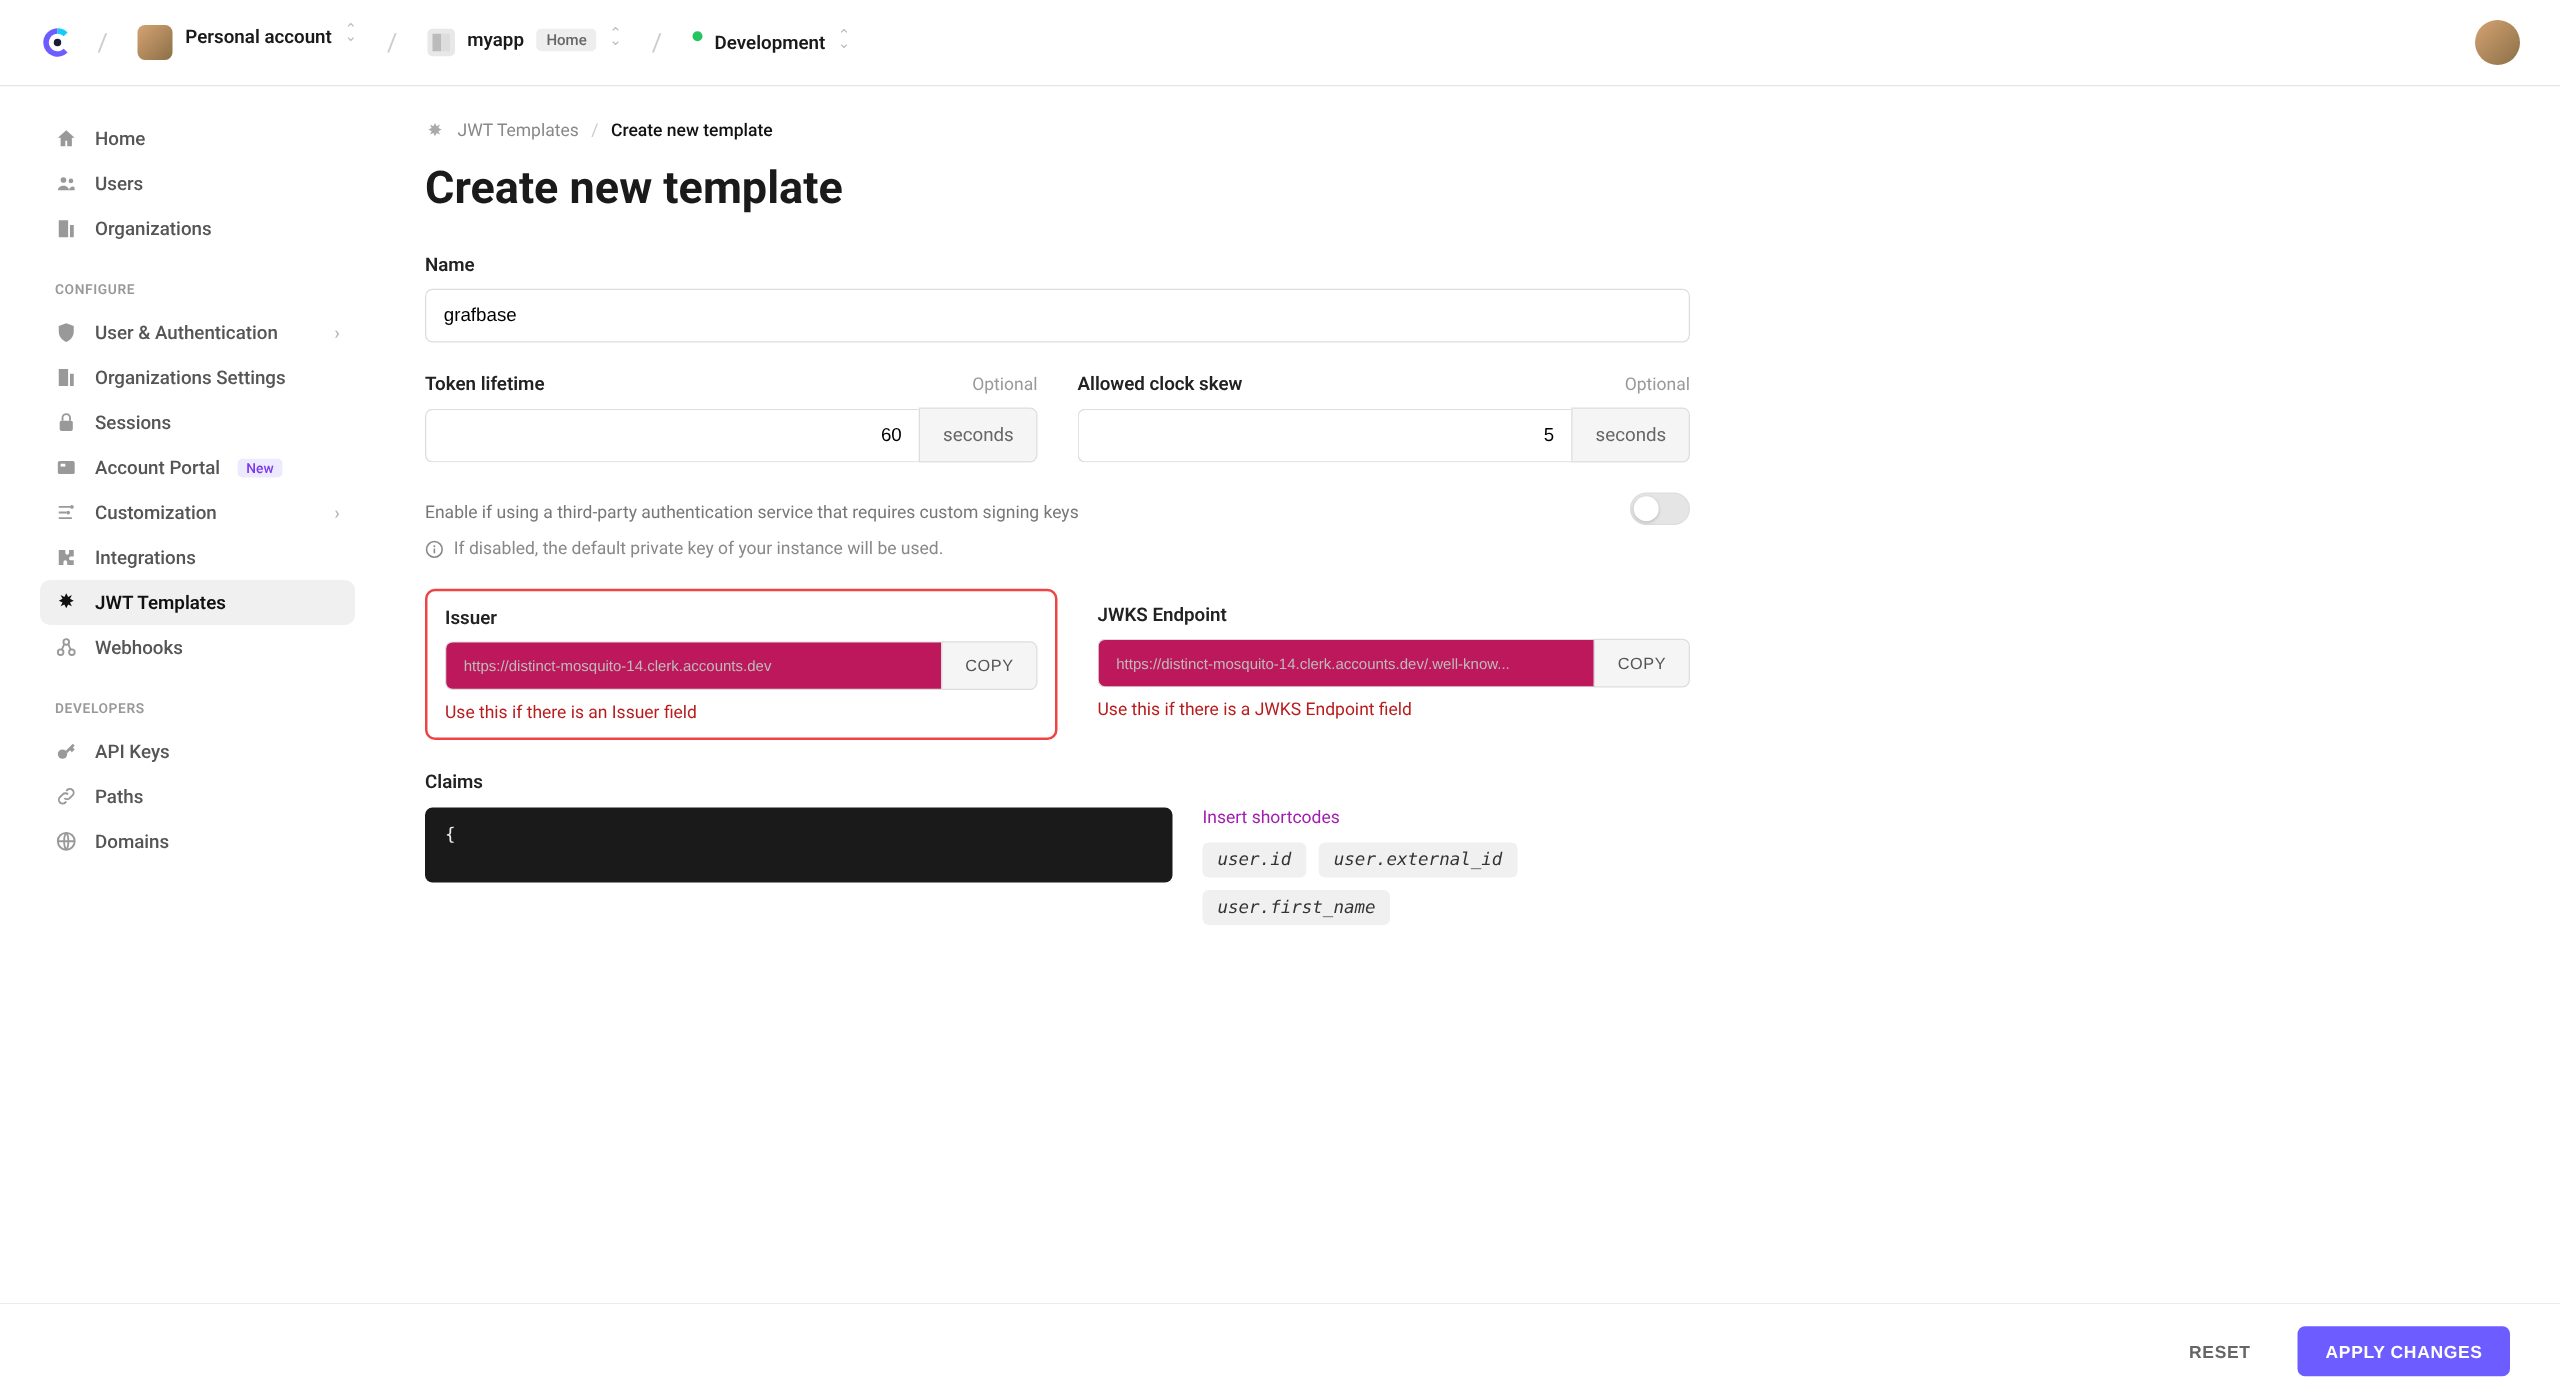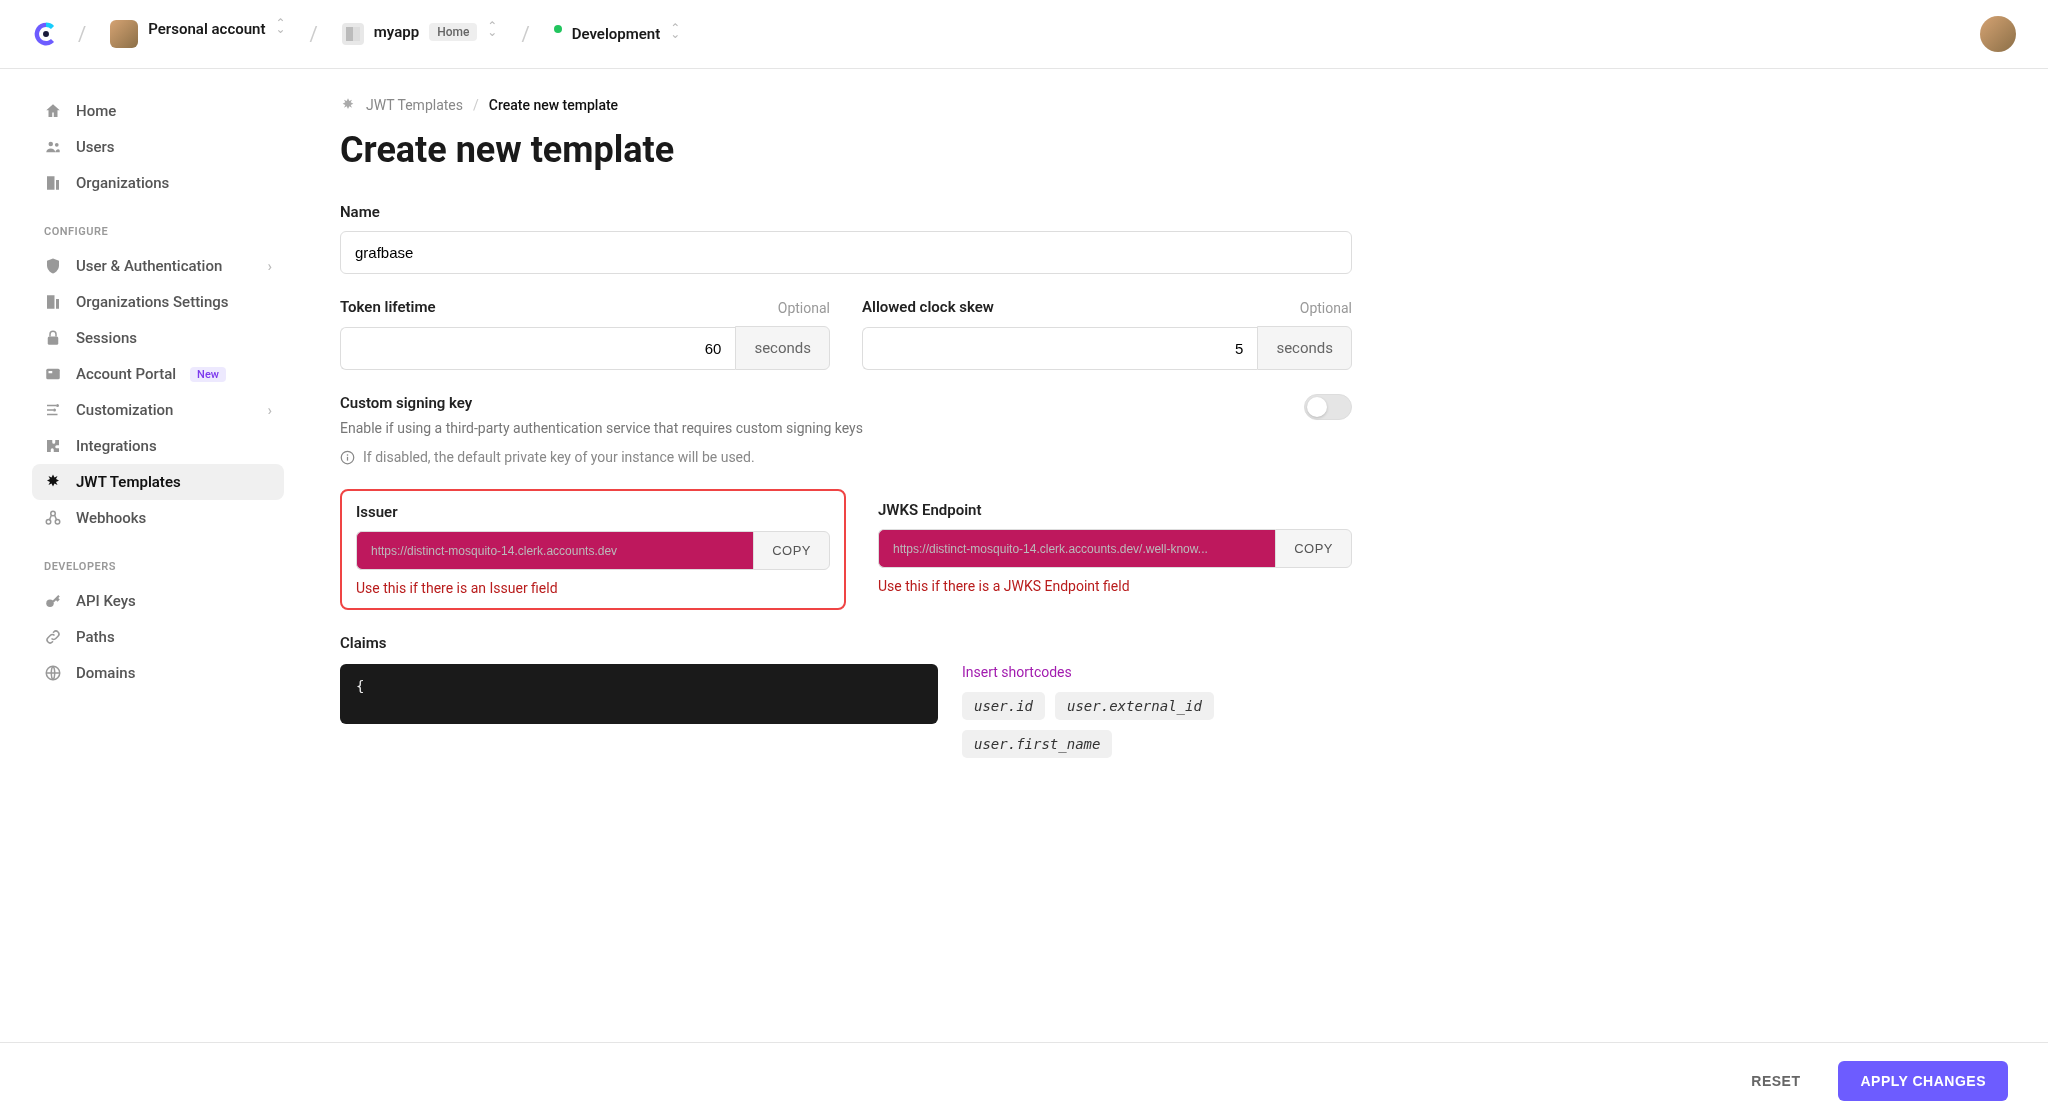--- a/index.html
+++ b/index.html
@@ -298,21 +298,20 @@
         <div class="input-unit">
           <input type="text" value="5" style="">
           <span class="unit">seconds</span>
         </div>
       </div>
     </div>
 
     <div class="field-group">
       <div class="signing-row">
         <div>
-          <div class="field-label">Custom signing key</div>
           <div class="signing-desc">Enable if using a third-party authentication service that requires custom signing keys</div>
         </div>
         <div class="toggle"></div>
       </div>
       <div class="info-row">
         <span style="width:15px;height:15px">
           <svg viewBox="0 0 24 24" fill="currentColor">
               <circle cx="12" cy="12" r="10" fill="none" stroke="currentColor" stroke-width="2"></circle>
               <circle cx="12" cy="8" r="1.3"></circle>
               <rect x="11" y="11" width="2" height="6"></rect>

